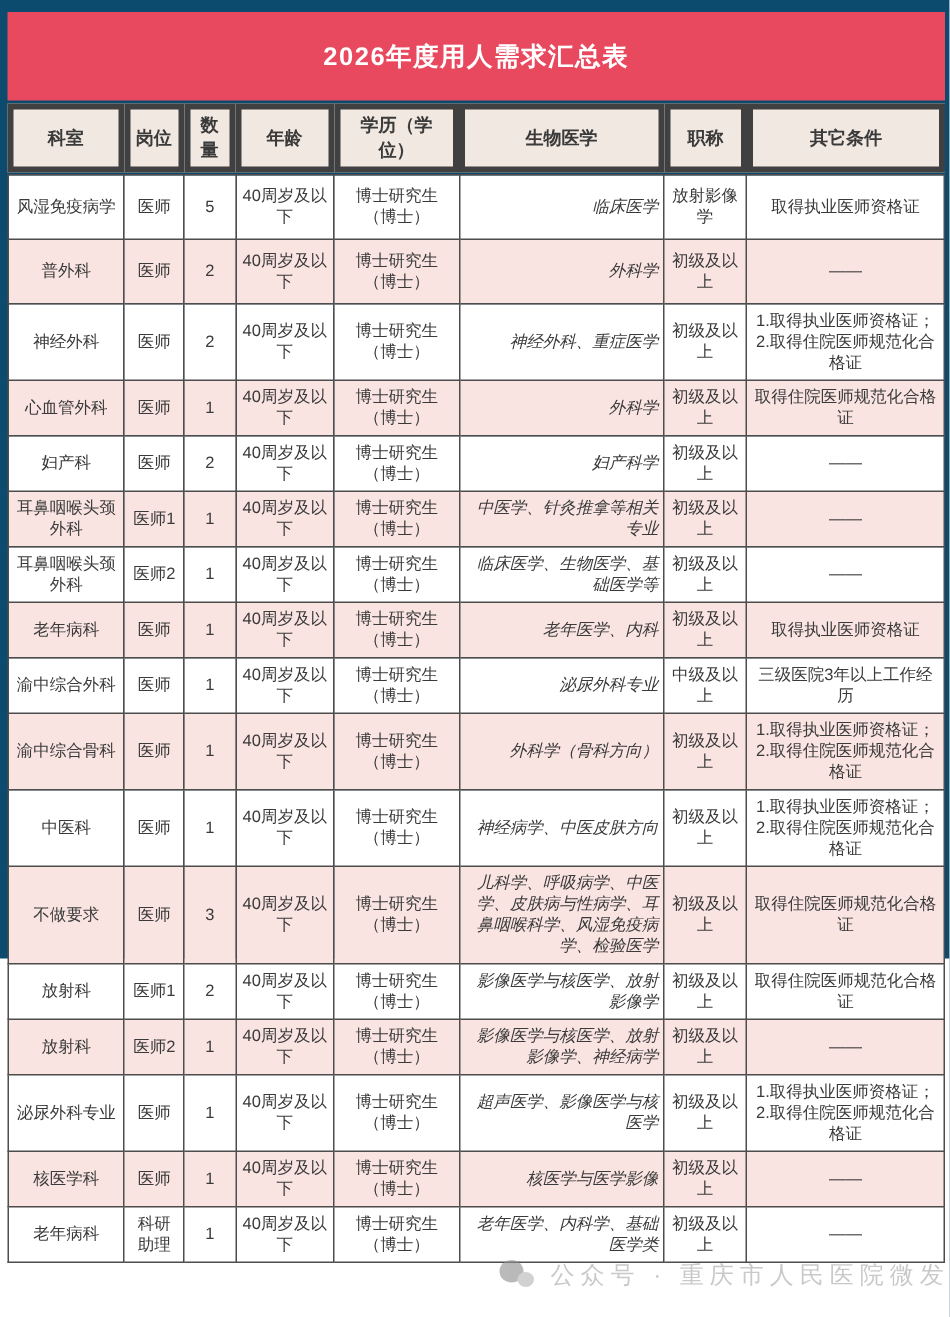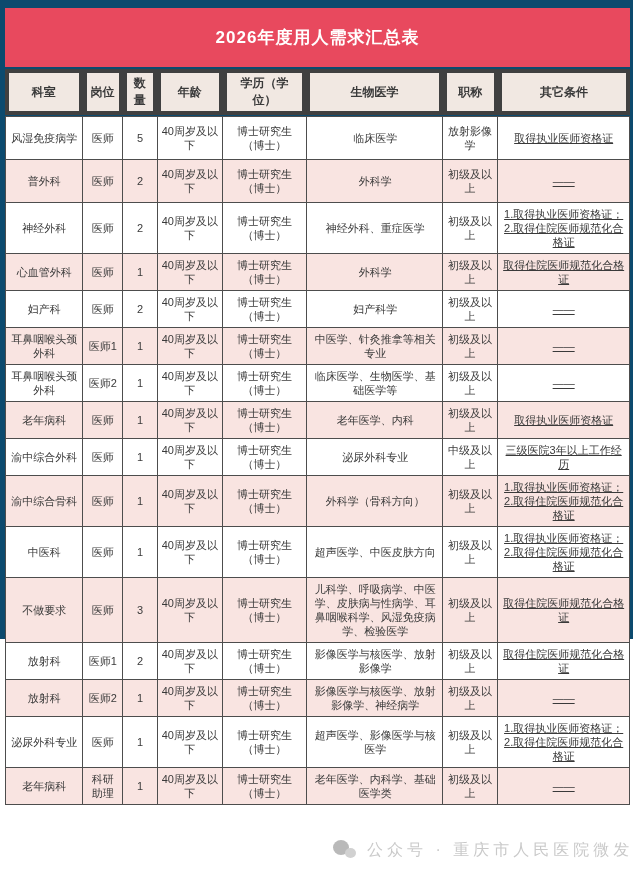--- a/index.html
+++ b/index.html
@@ -50,22 +50,22 @@
     font-size: 11px;
     line-height: 14px;
     text-align: center; vertical-align: middle;
     padding: 4px 3px;
     height: 30px;
     background: #ffffff;
     word-break: break-all;
   }
   .body-table tr:nth-child(even) td { background: #f9e4e1; }
   .body-table tr:nth-child(-n+2) td { height: 43px; }
-  .body-table td.col-major { text-align: center; padding-left: 5px; }
-  .body-table td.col-other { white-space: pre-line; text-decoration: underline; }
+  .body-table td.col-major { text-align: right; padding-left: 5px; font-style: italic; }
+  .body-table td.col-other { white-space: pre-line; }
 
   .watermark {
     position: absolute;
     left: 333px; top: 840px;
     display: flex; align-items: center;
     opacity: 0.62;
     pointer-events: none;
   }
   .wm-icon {
     position: relative;
@@ -237,21 +237,21 @@
           <td class="col-title">初级及以上</td>
           <td class="col-other">1.取得执业医师资格证；
 2.取得住院医师规范化合格证</td>
         </tr>
         <tr>
           <td class="col-dept">中医科</td>
           <td class="col-post">医师</td>
           <td class="col-count">1</td>
           <td class="col-age">40周岁及以下</td>
           <td class="col-degree">博士研究生（博士）</td>
-          <td class="col-major">超声医学、中医皮肤方向</td>
+          <td class="col-major">神经病学、中医皮肤方向</td>
           <td class="col-title">初级及以上</td>
           <td class="col-other">1.取得执业医师资格证；
 2.取得住院医师规范化合格证</td>
         </tr>
         <tr>
           <td class="col-dept">不做要求</td>
           <td class="col-post">医师</td>
           <td class="col-count">3</td>
           <td class="col-age">40周岁及以下</td>
           <td class="col-degree">博士研究生（博士）</td>
@@ -282,20 +282,30 @@
         <tr>
           <td class="col-dept">泌尿外科专业</td>
           <td class="col-post">医师</td>
           <td class="col-count">1</td>
           <td class="col-age">40周岁及以下</td>
           <td class="col-degree">博士研究生（博士）</td>
           <td class="col-major">超声医学、影像医学与核医学</td>
           <td class="col-title">初级及以上</td>
           <td class="col-other">1.取得执业医师资格证；
 2.取得住院医师规范化合格证</td>
+        </tr>
+        <tr>
+          <td class="col-dept">核医学科</td>
+          <td class="col-post">医师</td>
+          <td class="col-count">1</td>
+          <td class="col-age">40周岁及以下</td>
+          <td class="col-degree">博士研究生（博士）</td>
+          <td class="col-major">核医学与医学影像</td>
+          <td class="col-title">初级及以上</td>
+          <td class="col-other">——</td>
         </tr>
         <tr>
           <td class="col-dept">老年病科</td>
           <td class="col-post">科研助理</td>
           <td class="col-count">1</td>
           <td class="col-age">40周岁及以下</td>
           <td class="col-degree">博士研究生（博士）</td>
           <td class="col-major">老年医学、内科学、基础医学类</td>
           <td class="col-title">初级及以上</td>
           <td class="col-other">——</td>

